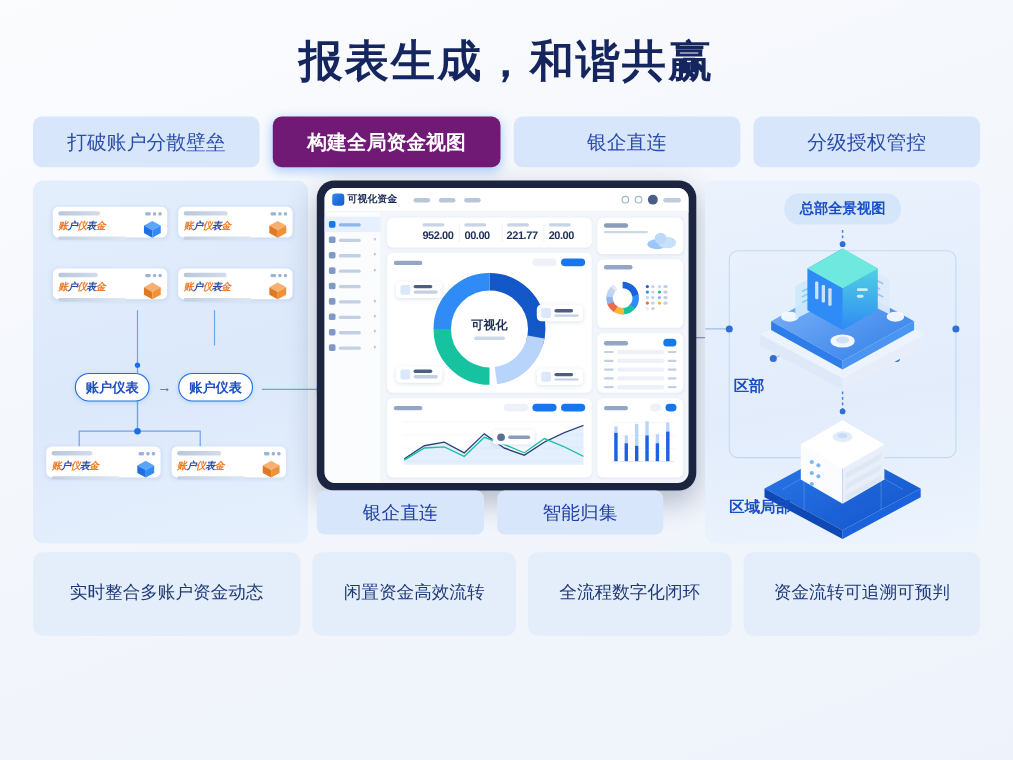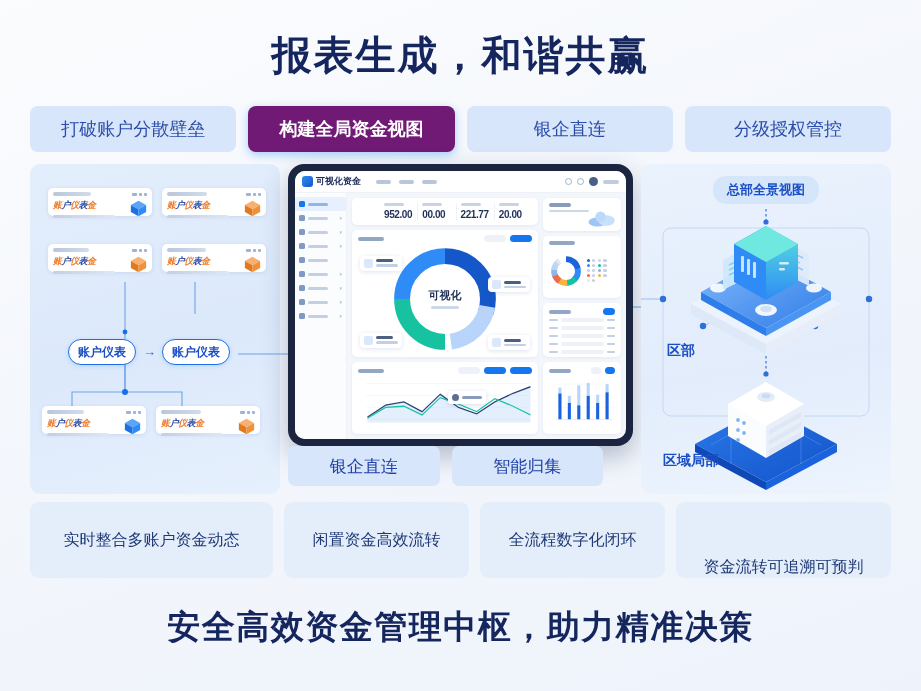--- a/index.html
+++ b/index.html
@@ -194,21 +194,21 @@
 
   
   .descrow { position: absolute; top: 502px; left: 30px; width: 861px; height: 76px; display: flex; gap: 11px; }
   .desc {
     background: #e4edfa; border-radius: 9px;
     display: flex; align-items: center; justify-content: center; text-align: center;
     font-size: 16px; color: #1f3a76; line-height: 1.45; padding: 0 8px;
   }
   .desc.w1 { flex: 0 0 243px; }
   .desc.w2 { flex: 1; }
-  .desc.w3 { flex: 0 0 215px; align-items: flex-end; }
+  .desc.w3 { flex: 0 0 215px; }
 
   .footline {
     position: absolute; top: 605px; left: 0; width: 921px; text-align: center;
     font-size: 33px; font-weight: bold; color: #15265e; letter-spacing: 1.5px;
   }
 </style>
 </head>
 <body>
 
 <div class="page">
@@ -860,14 +860,13 @@
       </div>
     </div>
     <div class="desc w2">
       <span>全流程数字化闭环</span>
     </div>
     <div class="desc w3">
       <span>资金流转可追溯可预判</span>
     </div>
   </div>
 
-  <div class="footline">安全高效资金管理中枢，助力精准决策</div>
 </div>
 
 </body></html>

